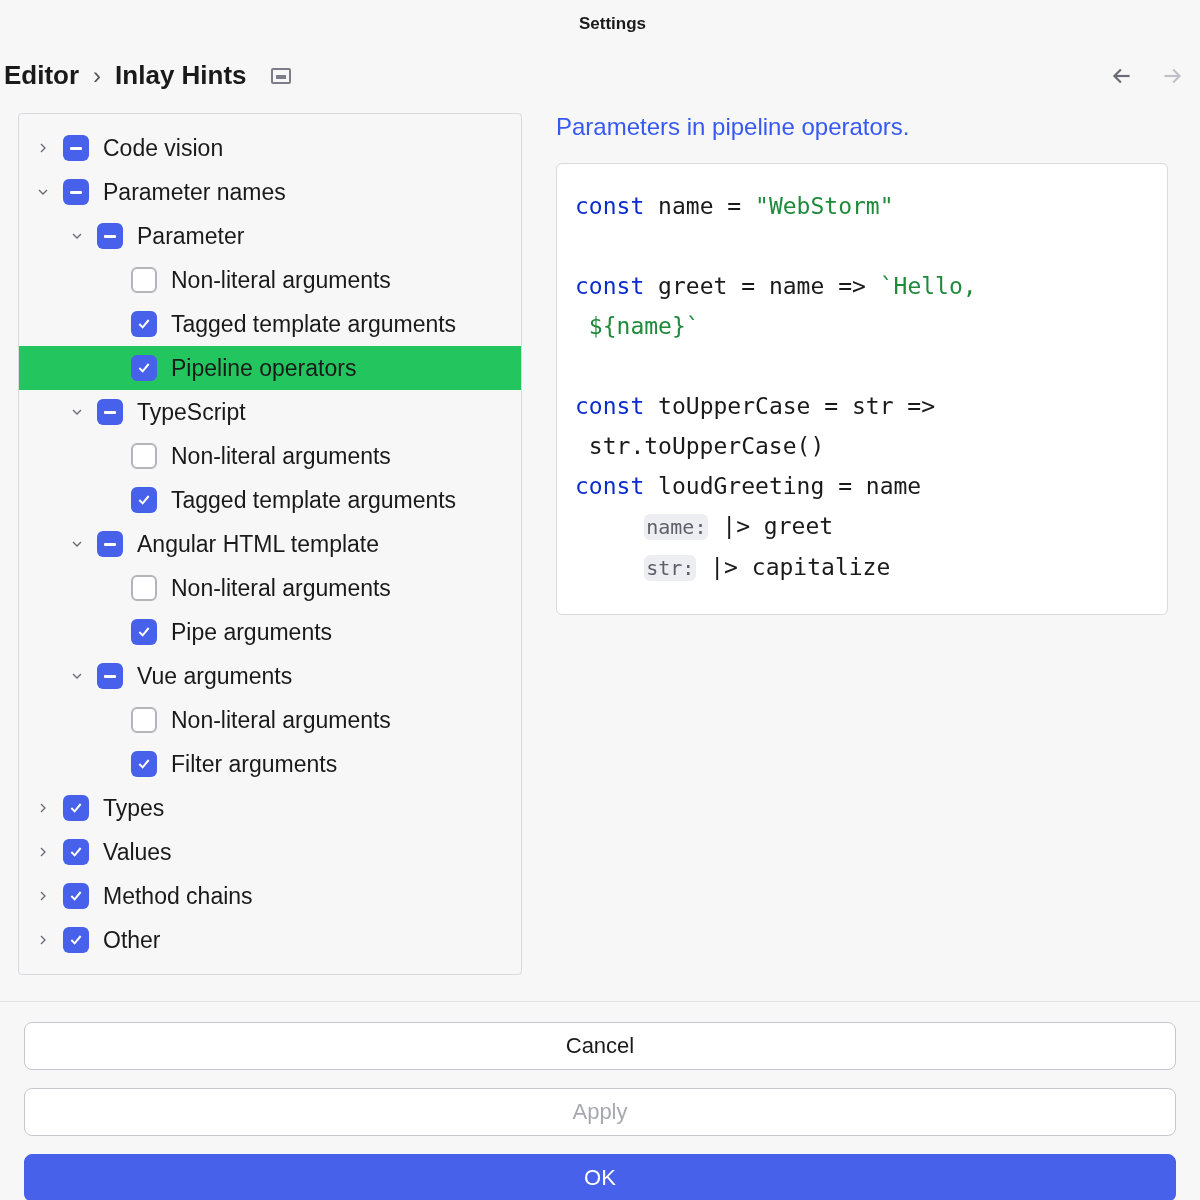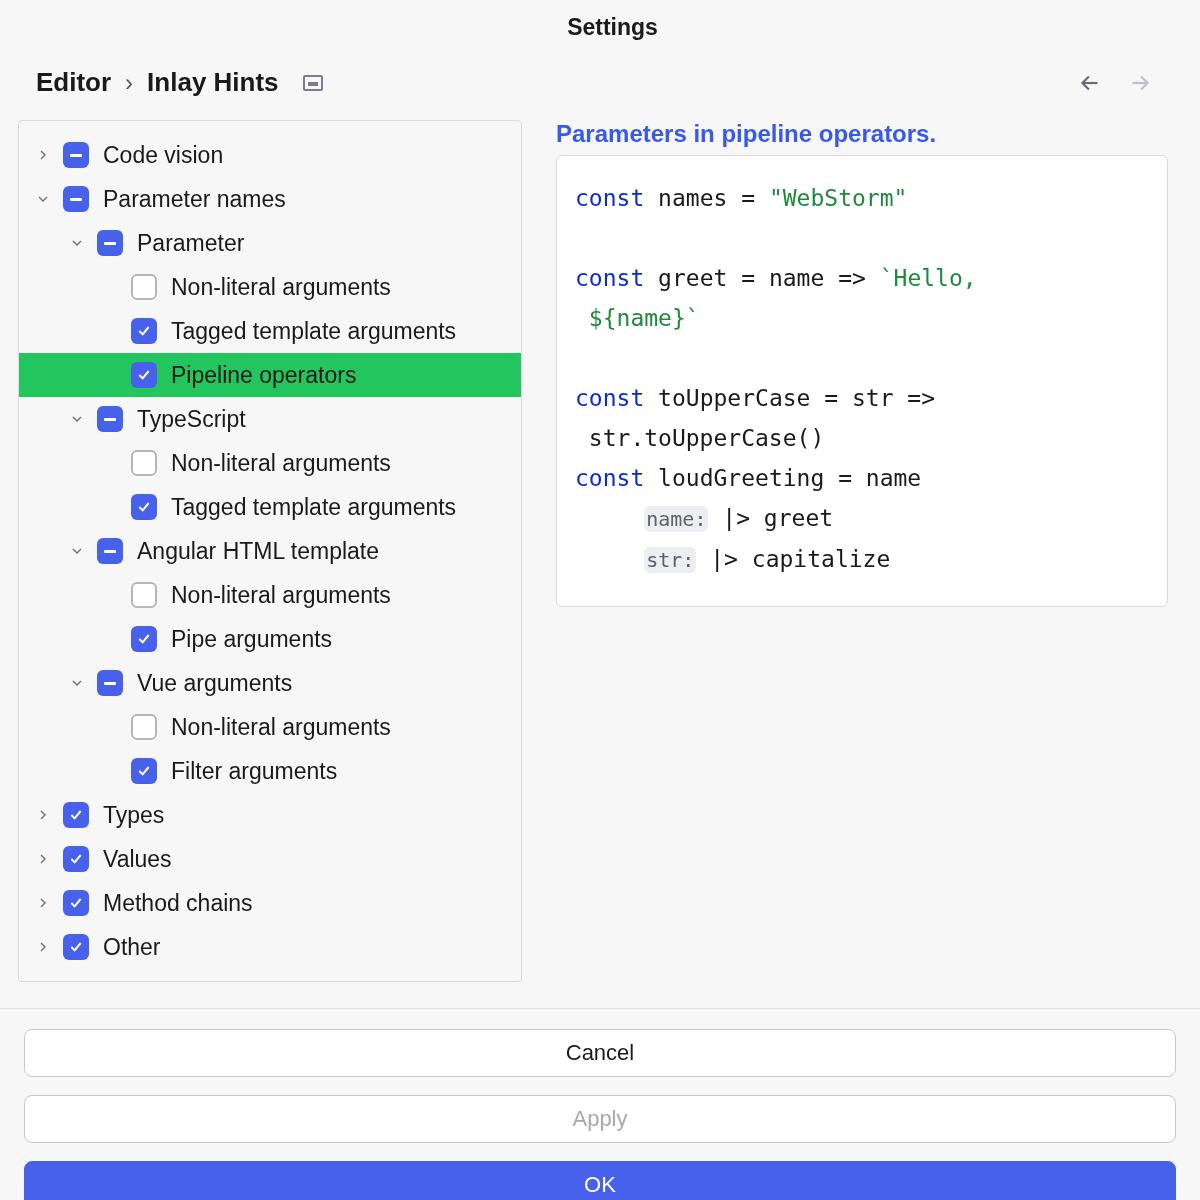--- a/index.html
+++ b/index.html
@@ -8,29 +8,29 @@
     background: #f7f7f8;
     width: 1200px;
     height: 1200px;
     overflow: hidden;
     color: #000;
   }
   .window { width: 100%; height: 100%; display: flex; flex-direction: column; }
   .title-bar {
     text-align: center;
     font-weight: 700;
-    font-size: 23px;
+    font-size: 17px;
     padding: 14px 0 10px;
     color: #1a1a1a;
     margin-left: 25px;
   }
   .header {
     display: flex;
     align-items: center;
-    padding: 16px 36px 22px;
+    padding: 16px 4px 22px;
   }
   .breadcrumb {
     display: flex;
     align-items: center;
     gap: 14px;
     font-size: 26px;
     font-weight: 700;
     color: #1a1a1a;
     flex: 1;
   }
@@ -95,22 +95,22 @@
   .cb.unchecked { background:#fff; border:2px solid #b4b4bc; }
   .cb svg { stroke:#fff; }
   .cb.mixed::after {
     content:""; width:12px; height:3px; background:#fff; border-radius:1px;
   }
   .tree-label { margin-left:6px; }
   .right-pane { flex:1; padding-right:24px;}
   .desc-link {
     color:#3759f2;
     font-size:24px;
-    font-weight:700;
-    margin-bottom:7px;
+    font-weight:400;
+    margin-bottom:22px;
     display:block;
   }
   .code-box {
     border:1px solid #d9d9de;
     border-radius:6px;
     background:#fff;
     padding:22px 18px 26px 18px;
     font-family: "SF Mono","Menlo","Consolas",monospace;
     font-size:23px;
     line-height:40px;
@@ -386,21 +386,21 @@
               <path d="M5 12l5 5 9-11"></path>
             </svg>
           </span>
         <span class="tree-label">Other</span>
       </div>
 
     </div>
 
     <div class="right-pane">
       <span class="desc-link">Parameters in pipeline operators.</span>
-      <div class="code-box"><span class="kw">const</span> <span>names</span><span> = </span><span class="str">"WebStorm"</span>
+      <div class="code-box"><span class="kw">const</span> <span>name</span><span> = </span><span class="str">"WebStorm"</span>
 
 <span class="kw">const</span> <span>greet</span><span> = name =&gt; </span><span class="str">`Hello,
  ${name}`</span>
 
 <span class="kw">const</span> <span>toUpperCase</span><span> = str =&gt;
  str.toUpperCase()</span>
 <span class="kw">const</span> <span>loudGreeting</span><span> = name</span>
      <span class="hint">name:</span><span> |&gt; greet</span>
      <span class="hint">str:</span><span> |&gt; capitalize</span></div>
     </div>

